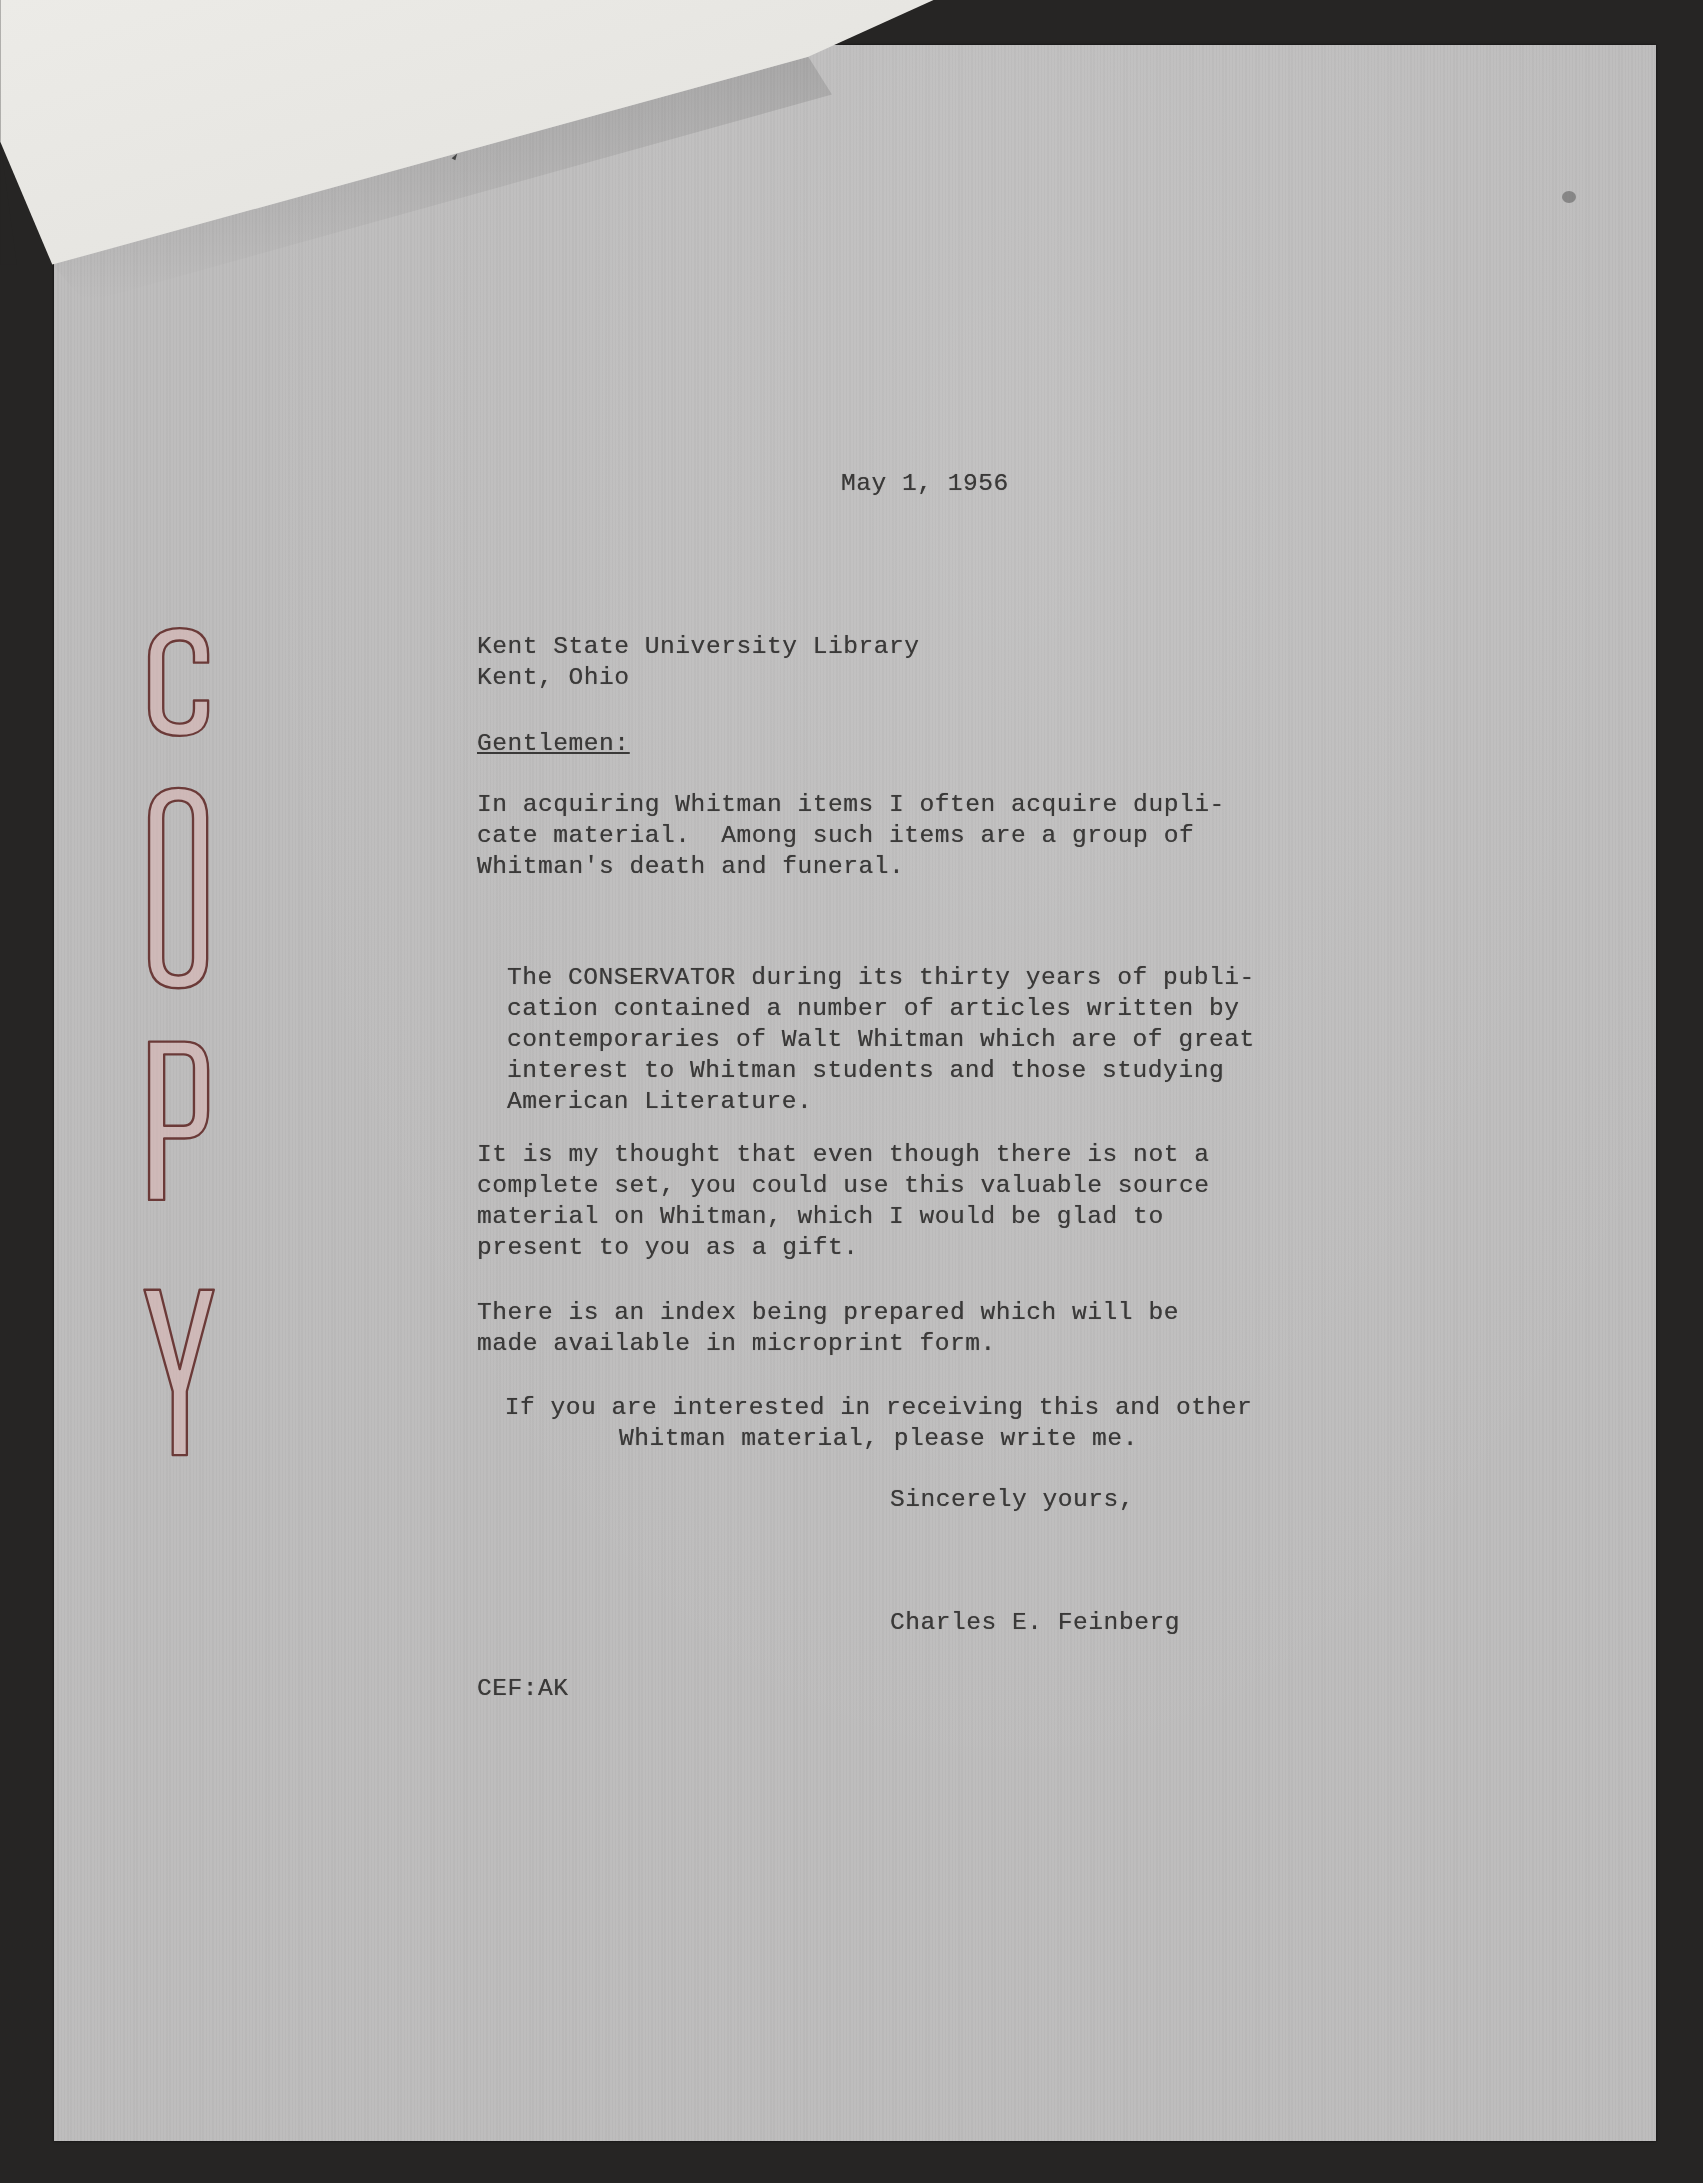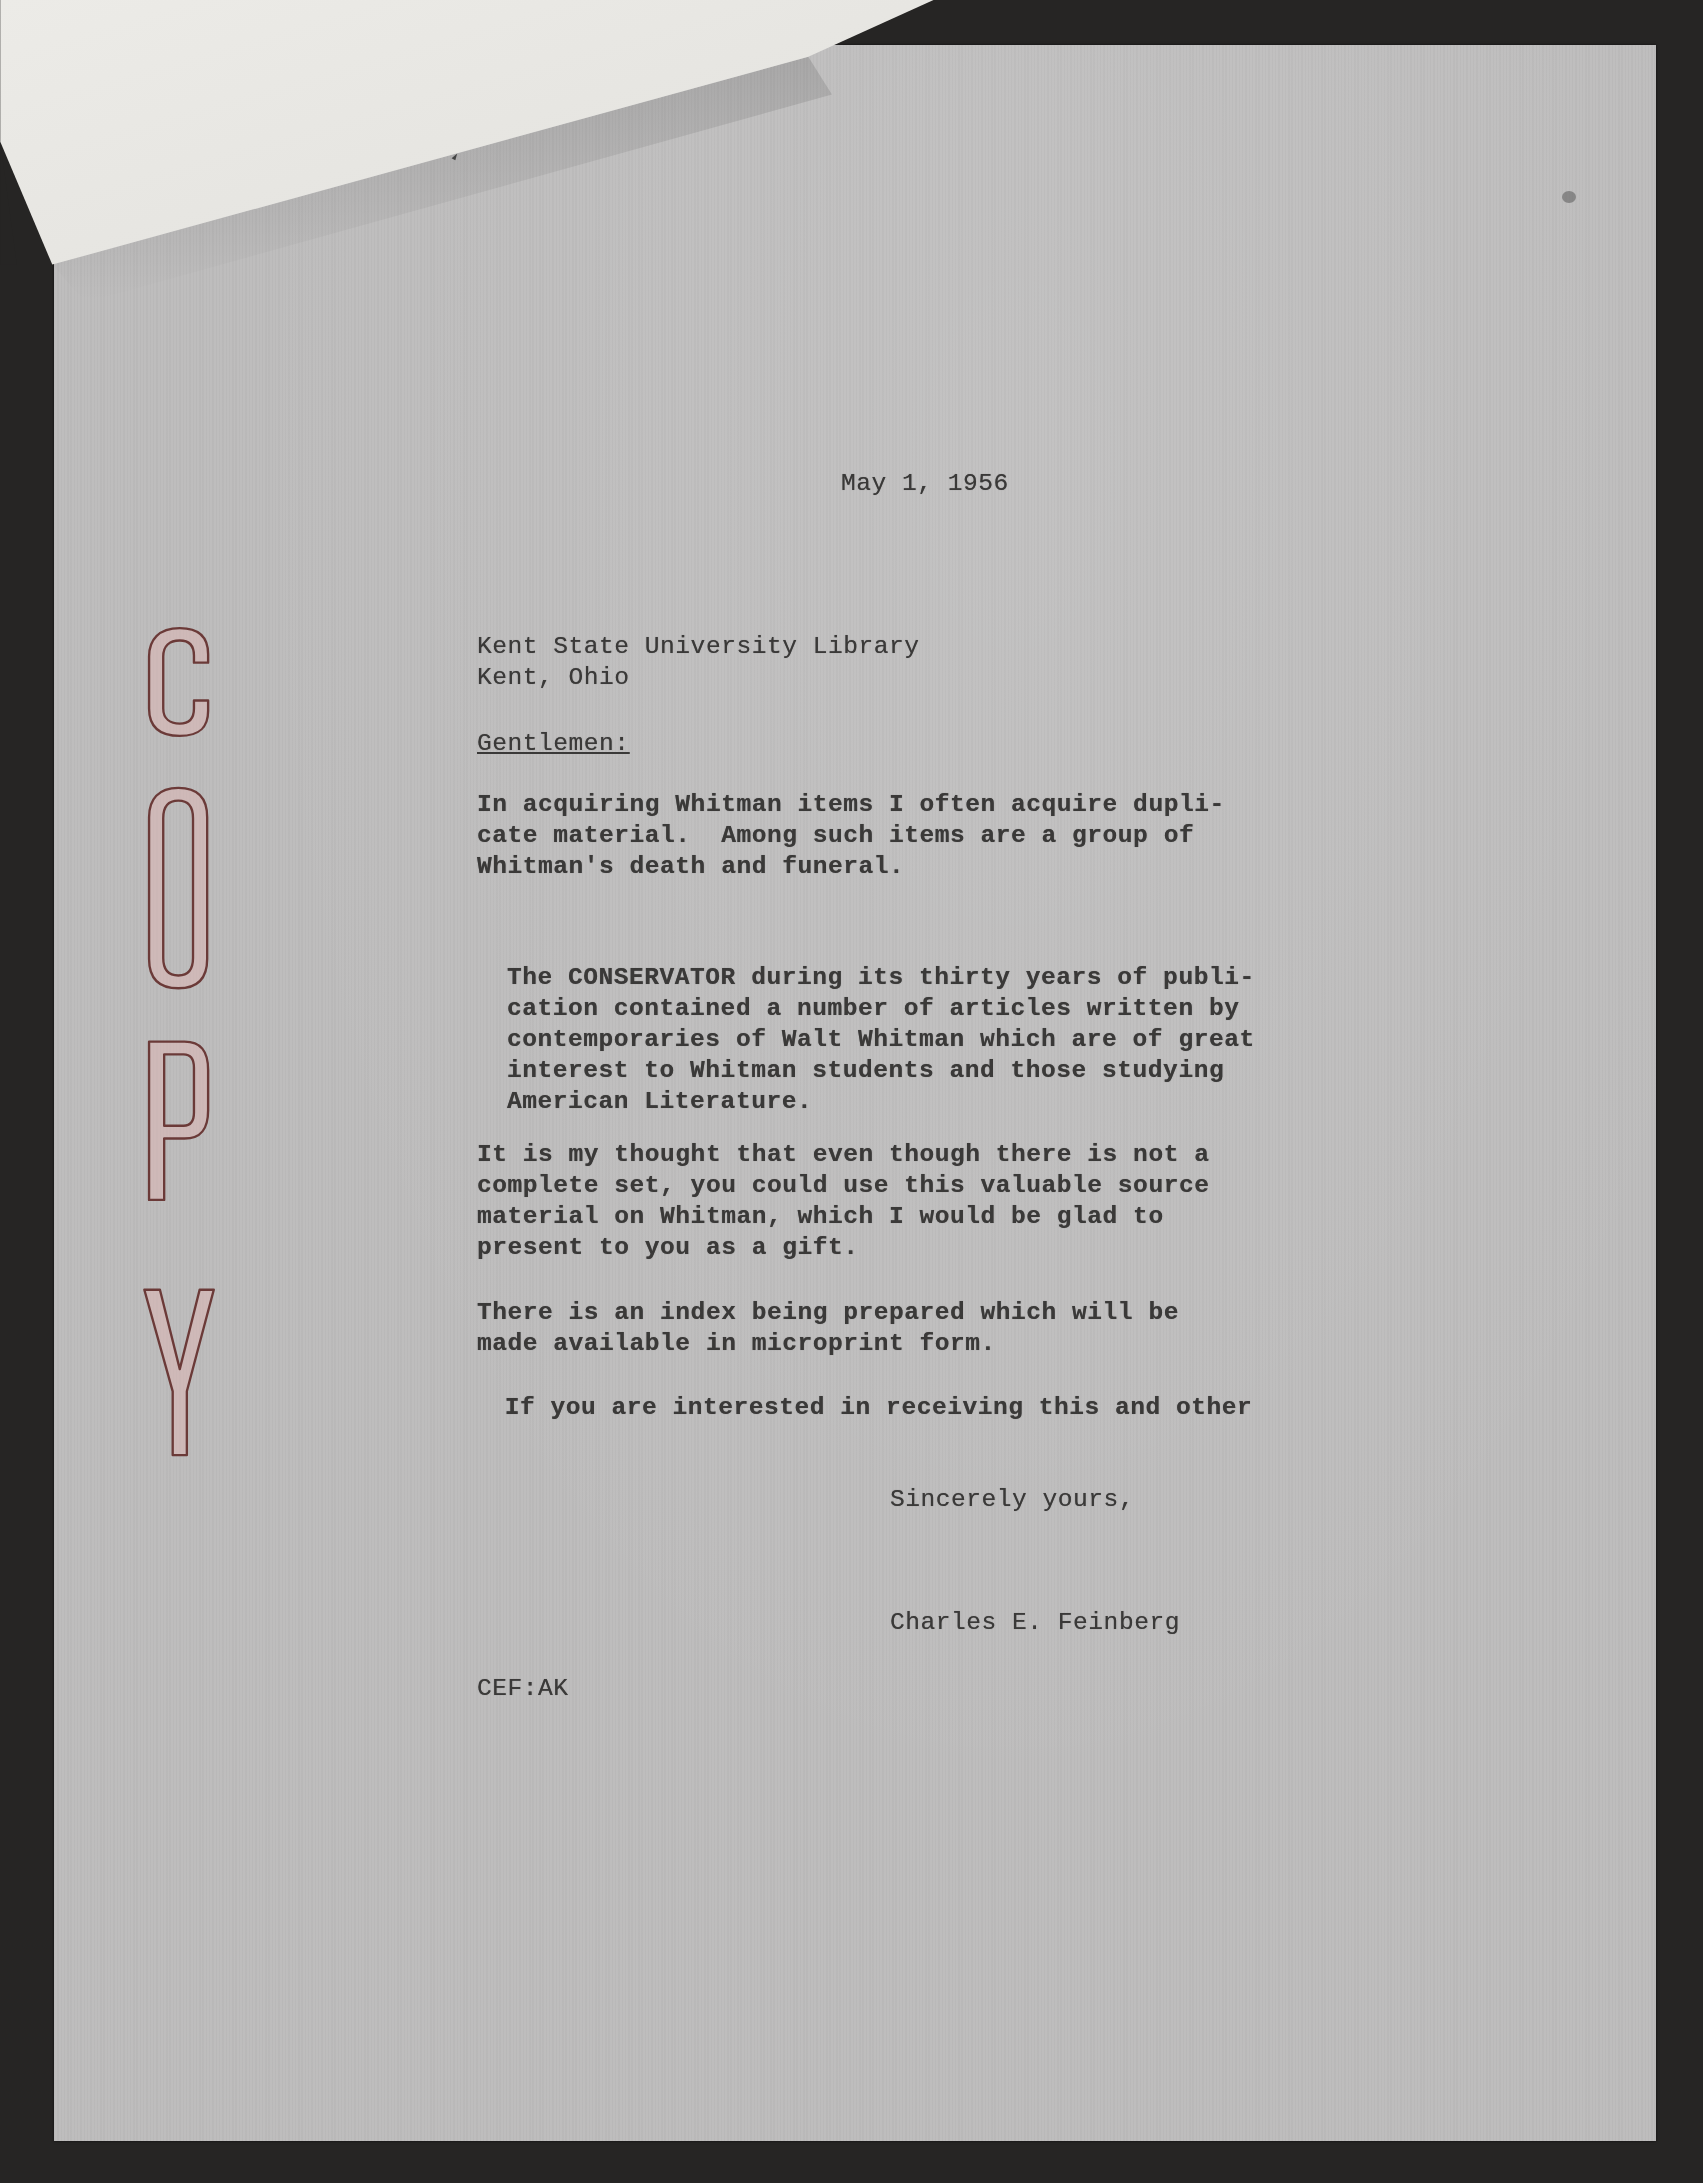--- a/index.html
+++ b/index.html
@@ -65,21 +65,21 @@
     }
     .line {
       position: absolute;
       white-space: pre;
       left: 0;
     }
     .date { left: 364px; top: 468px; }
     .addr-1 { top: 631px; }
     .addr-2 { top: 662px; }
     .salutation { top: 728px; text-decoration: underline; }
-    .para { position: absolute; left: 0; width: 803px; font-weight: bold; }
+    .para { position: absolute; left: 0; width: 803px; }
     .para .pl { display: block; white-space: pre; height: 31px; }
     .p1 { top: 789px; }
     .p2 { top: 962px; margin-left: 30px; }
     .p3 { top: 1139px; }
     .p4 { top: 1297px; }
     .p5 { top: 1392px; text-align: center; }
     .closing { left: 413px; top: 1484px; }
     .signature { left: 413px; top: 1607px; }
     .initials { top: 1673px; }
   </style>
@@ -157,19 +157,20 @@
     <span class="pl">present to you as a gift.</span>
   </div>
 
   <div class="para p4">
     <span class="pl">There is an index being prepared which will be</span>
     <span class="pl">made available in microprint form.</span>
   </div>
 
   <div class="para p5">
     <span class="pl">If you are interested in receiving this and other</span>
+    <span class="pl">Whitman material, please write me.</span>
   </div>
 
   <div class="line closing">Sincerely yours,</div>
   <div class="line signature">Charles E. Feinberg</div>
   <div class="line initials">CEF:AK</div>
 </main>
 
 
 </body></html>

